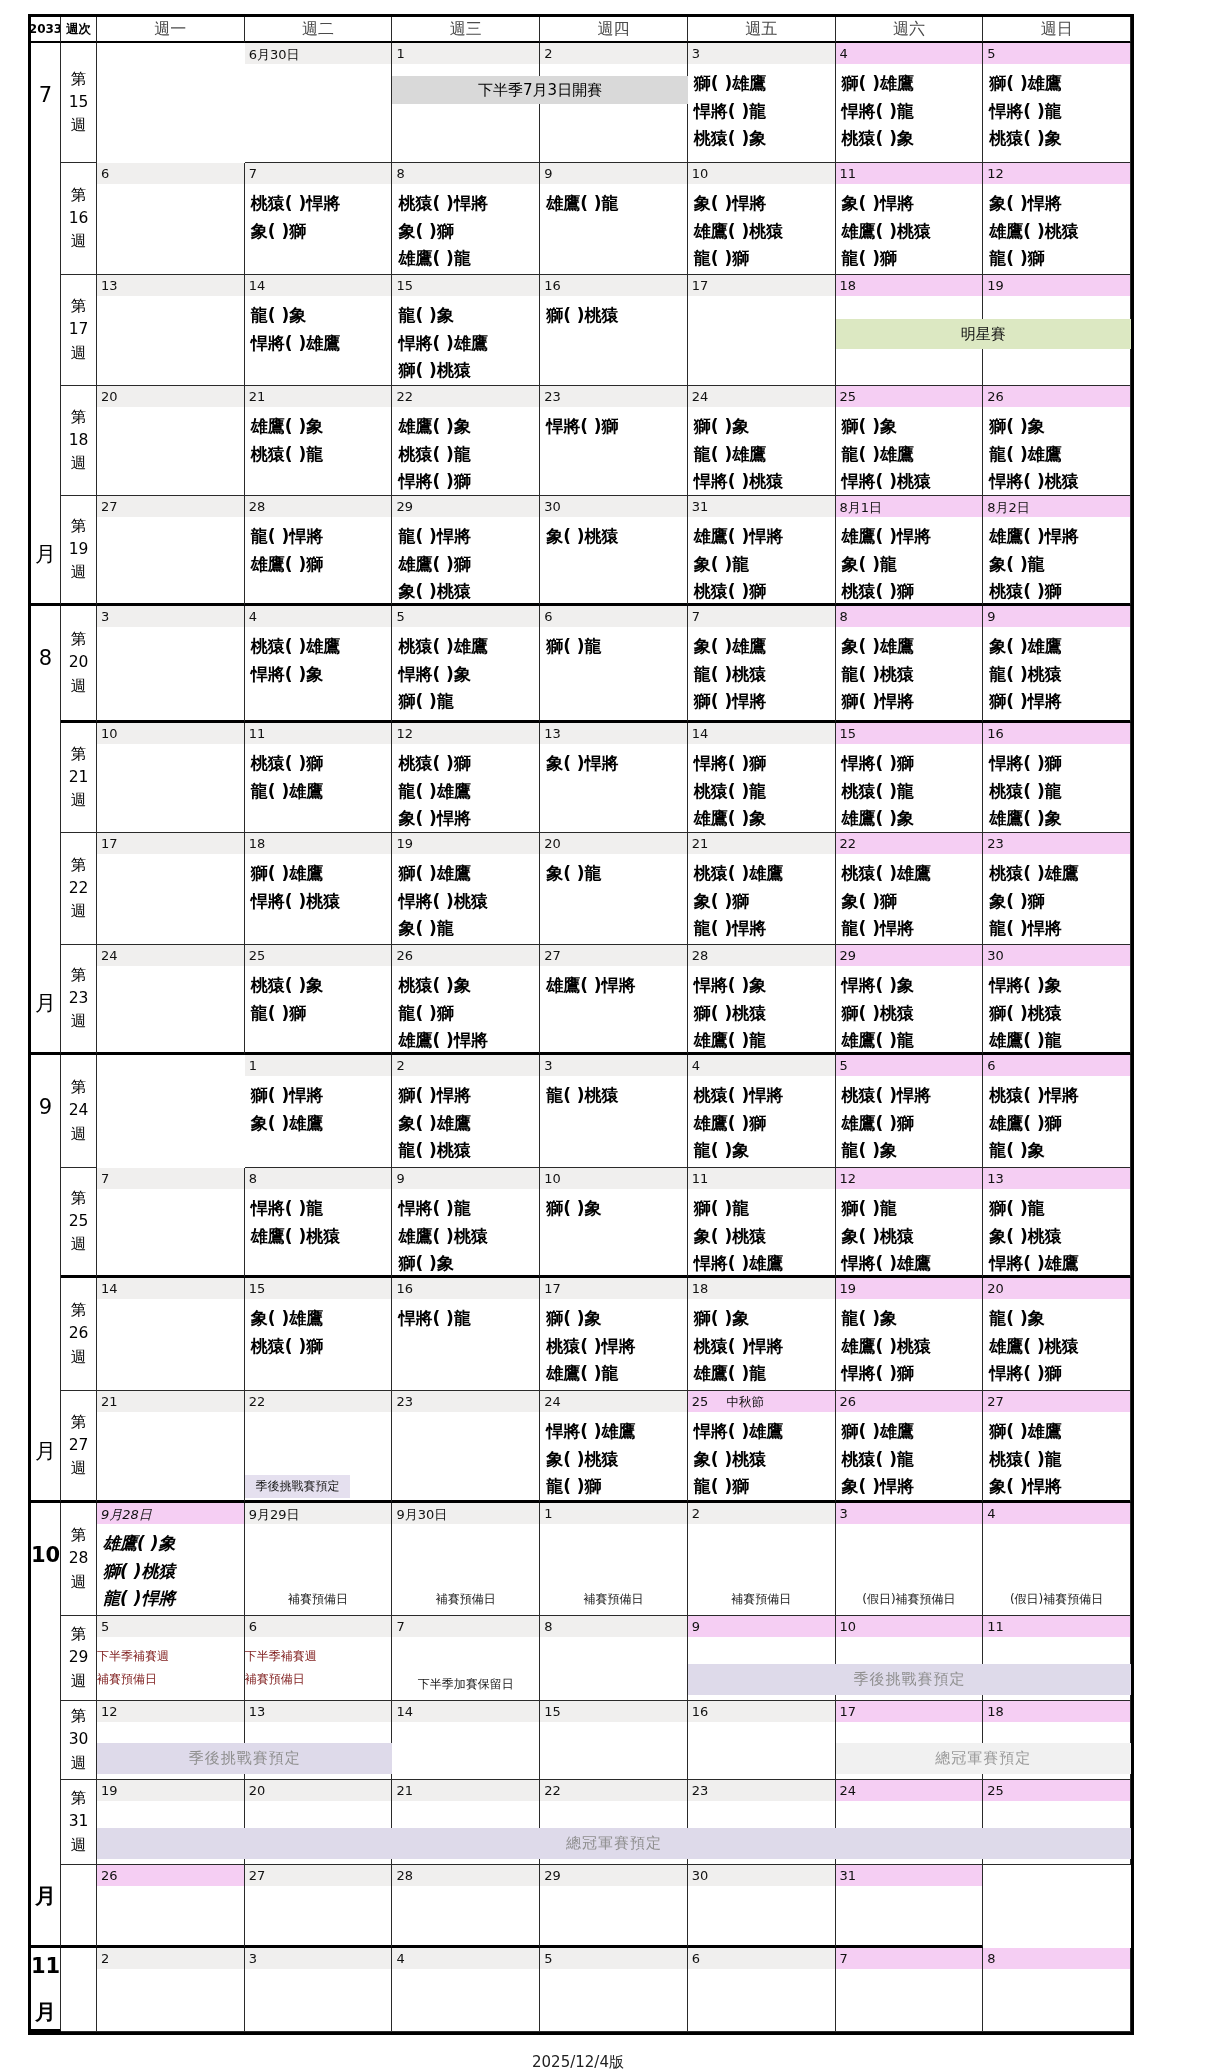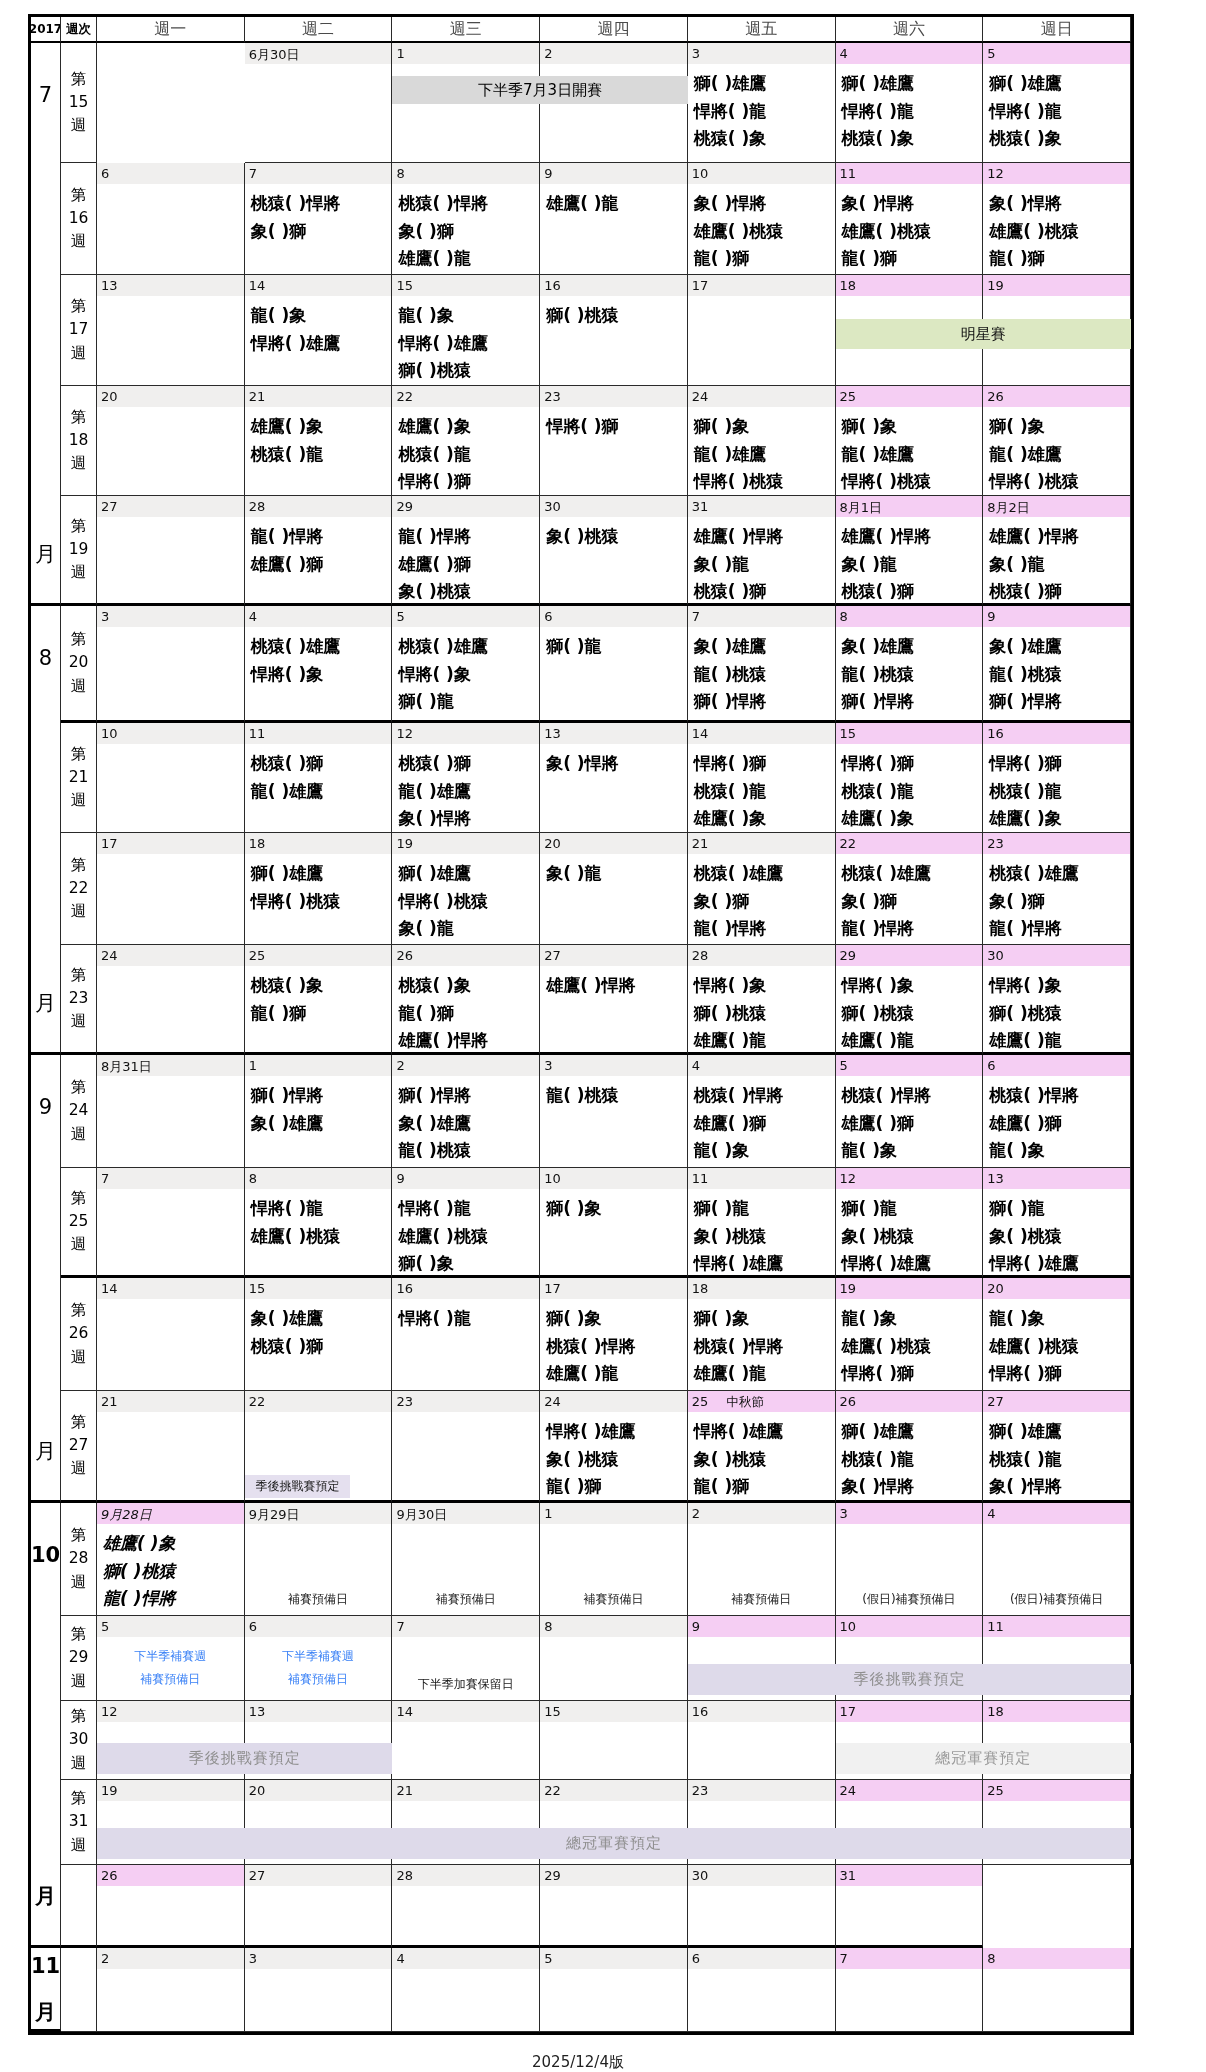--- a/index.html
+++ b/index.html
@@ -13,36 +13,36 @@
   .mcell.msmall{padding:8px 0 6px;}
   .mcell.mbold{font-weight:700;}
   .wcell{display:flex;flex-direction:column;align-items:center;justify-content:center;font-size:15.5px;line-height:1.5;}
   .thick{border-bottom:3px solid #000;}
   .dhead{height:21px;box-sizing:border-box;padding:3px 0 0 4px;font-size:13px;background:#f0efee;white-space:nowrap;color:#111;}
   .dhead.hol{background:#f5cef3;}
   .tag{margin-left:18px;font-size:12.5px;}
   .games{padding:6px 2px 0 6px;font-weight:700;font-size:17px;line-height:1.62;white-space:nowrap;}
   .bnote{position:absolute;left:0;right:0;bottom:7px;text-align:center;font-size:12px;color:#1a1a1a;}
   .bnote.band{left:0;right:28%;bottom:2px;padding:3px 0;background:#e5e0ef;}
-  .cnote{position:absolute;left:0;right:0;text-align:center;font-size:12px;color:#3b82f6;}
+  .cnote{position:absolute;left:0;right:0;text-align:left;font-size:12px;color:#7f1d1d;}
   .cnote.l1{top:32px;}
   .cnote.l2{bottom:12px;}
   .banner{z-index:2;display:flex;align-items:center;justify-content:center;font-size:14.5px;position:relative;box-sizing:border-box;}
   .b-open{align-self:start;margin-top:33px;height:28px;background:#d9d9d9;color:#000;font-size:15px;}
   .b-star{align-self:start;margin-top:44px;height:30px;background:#dce8c2;color:#111;font-size:15px;}
   .b-lav{align-self:end;margin-bottom:6px;height:31px;background:#dedaea;color:#8f8f8f;letter-spacing:1px;font-size:15px;}
   .b-light{align-self:end;margin-bottom:6px;height:31px;background:#f1f1f1;color:#9a9a9a;letter-spacing:1px;font-size:15px;}
   .footer{width:1100px;text-align:center;font-size:15px;margin-top:18px;padding-bottom:4px;color:#222;}
 </style>
 </head>
 <body>
 
 <div class="page">
   <div class="cal" id="cal" style="grid-template-rows: 26px 120px 112px 111px 110px 110px 117px 110px 112px 110px 113px 110px 113px 112px 113px 85px 79px 85px 83px 84px;">
-    <div class="cell hcell year-cell">2017</div>
+    <div class="cell hcell year-cell">2033</div>
     <div class="cell hcell weekhdr-cell">週次</div>
 
   <div class="cell hcell" style="grid-area: 1 / 3;">週一</div>
       <div class="cell hcell" style="grid-area: 1 / 4;">週二</div>
       <div class="cell hcell" style="grid-area: 1 / 5;">週三</div>
       <div class="cell hcell" style="grid-area: 1 / 6;">週四</div>
       <div class="cell hcell" style="grid-area: 1 / 7;">週五</div>
       <div class="cell hcell" style="grid-area: 1 / 8;">週六</div>
       <div class="cell hcell" style="grid-area: 1 / 9;">週日</div>
       <div class="cell mcell" style="grid-area: 2 / 1 / span 5;">
@@ -504,23 +504,20 @@
       </div>
       <div class="cell mcell" style="grid-area: 11 / 1 / span 4;">
         <div>9</div>
         <div>月</div>
       </div>
       <div class="cell wcell" style="grid-area: 11 / 2;">
         <div>第</div>
         <div>24</div>
         <div>週</div>
       </div>
-      <div class="cell" style="grid-area: 11 / 3;">
-        <div class="dhead">8月31日</div>
-      </div>
       <div class="cell" style="grid-area: 11 / 4;">
         <div class="dhead">1</div>
         <div class="games">
           <div>獅( )悍將</div>
           <div>象( )雄鷹</div>
         </div>
       </div>
       <div class="cell" style="grid-area: 11 / 5;">
         <div class="dhead">2</div>
         <div class="games">

